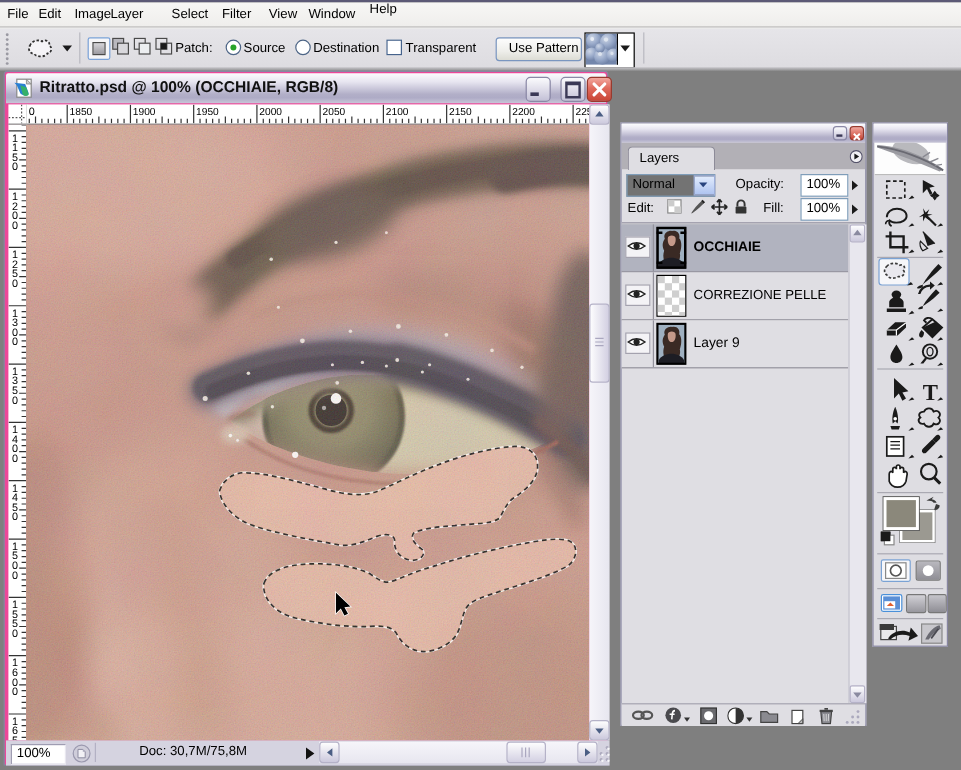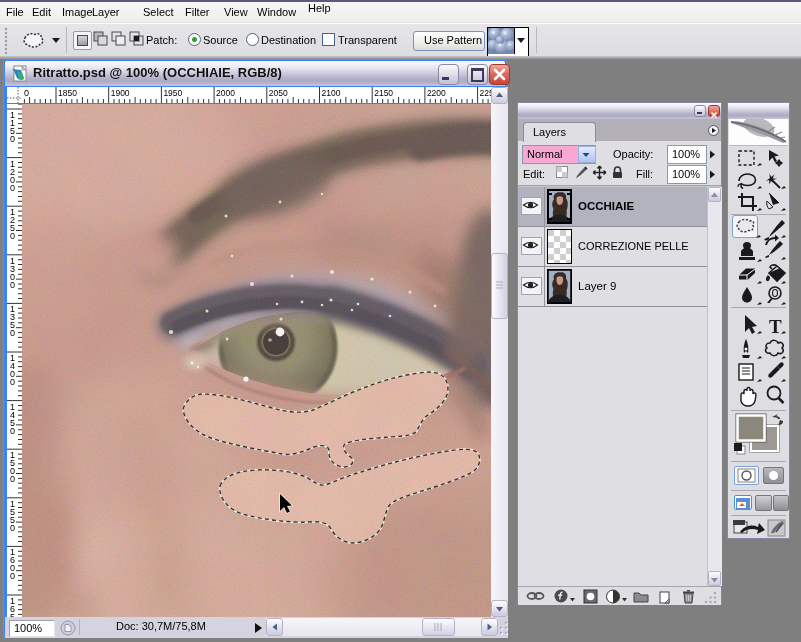--- a/index.html
+++ b/index.html
@@ -97,21 +97,21 @@
       <circle cx="22" cy="16.5" r="1.3" fill="#dce3ee"></circle>
   </svg>
   <div class="abs" style="left:514px;top:4px;width:1px;height:26px;background:#000;"></div>
   <svg class="abs" style="left:515px;top:3px;" width="12" height="26">
       <path d="M2,11 l8,0 l-4,5 z" fill="#1a1a1a"></path>
     </svg>
   <div class="abs" style="left:536px;top:3px;width:1px;height:26px;background:#b9b8c0;"></div>
 </div>
 <div class="abs" style="left:0;top:56px;width:801px;height:3px;background:linear-gradient(#c9c8cc,#8f8f90);"></div>
 
-<div class="abs" id="docwin" style="left:3px;top:59px;width:504px;height:579px;background:#3b82f6;border:1px solid #8886a2;border-radius:3px 3px 0 0;box-sizing:border-box;">
+<div class="abs" id="docwin" style="left:3px;top:59px;width:504px;height:579px;background:#ec4899;border:1px solid #8886a2;border-radius:3px 3px 0 0;box-sizing:border-box;">
 
   <div class="abs silvergrad" style="left:1px;top:1px;width:500px;height:25px;border-radius:2px 2px 0 0;">
 
     <svg class="abs" style="left:6px;top:4px;" width="17" height="17">
       <rect x="3" y="1" width="12" height="15" fill="#fff" stroke="#888"></rect>
       <path d="M11,1 l4,4 l-4,0 z" fill="#ccc" stroke="#888" stroke-width=".7"></path>
       <path d="M1,4 l9,1 l3,8 c-2,2 -5,2 -7,0 l-3,-7 z" fill="#2a7fd4"></path>
       <path d="M6,6 l5,2 l2,6 c-1.5,1.5 -3.5,1.2 -5,0 z" fill="#35b06a"></path>
     </svg>
     <span class="abs" style="left:28px;top:4px;font-size:13px;font-weight:bold;color:#111;white-space:nowrap;">Ritratto.psd @ 100% (OCCHIAIE, RGB/8)</span>
@@ -654,21 +654,21 @@
   <div class="abs" style="left:0;top:16px;width:203px;height:22px;background:#b2b0b6;">
     <div class="abs" style="left:5px;top:3px;width:55px;height:19px;background:#dfdee3;border:1px solid #8d8b98;border-bottom:none;border-radius:4px 4px 0 0;padding-left:16px;">
       <span style="position:absolute;left:9px;top:3px;font-size:11px;color:#000;">Layers</span>
     </div>
     <svg class="abs" style="left:190px;top:6px;" width="11" height="11">
       <circle cx="5.5" cy="5.5" r="5" fill="#f2f1f4" stroke="#55536a"></circle>
       <path d="M4,3 L8,5.5 L4,8 Z" fill="#1a1a1a"></path>
     </svg>
   </div>
 
-  <div class="abs" style="left:4px;top:42px;width:72px;height:17px;background:#f9a8d4;border:1px solid #7f9db9;">
+  <div class="abs" style="left:4px;top:42px;width:72px;height:17px;background:#737373;border:1px solid #7f9db9;">
     <span style="position:absolute;left:4px;top:2px;font-size:11px;">Normal</span>
     <div class="abs" style="left:55px;top:0px;width:16px;height:15px;background:linear-gradient(#e2ecfd,#aec3f0);border:1px solid #9daeda;">
       <svg width="14" height="13">
           <path d="M3.5,5 L7,9 L10.5,5 Z" fill="#29447e"></path>
         </svg>
     </div>
   </div>
   <span class="abs" style="left:95px;top:45px;font-size:11px;">Opacity:</span>
   <div class="abs" style="left:149px;top:42px;width:38px;height:17px;background:#fff;border:1px solid #7f9db9;">
     <span style="position:absolute;left:4px;top:2px;font-size:11px;">100%</span>

